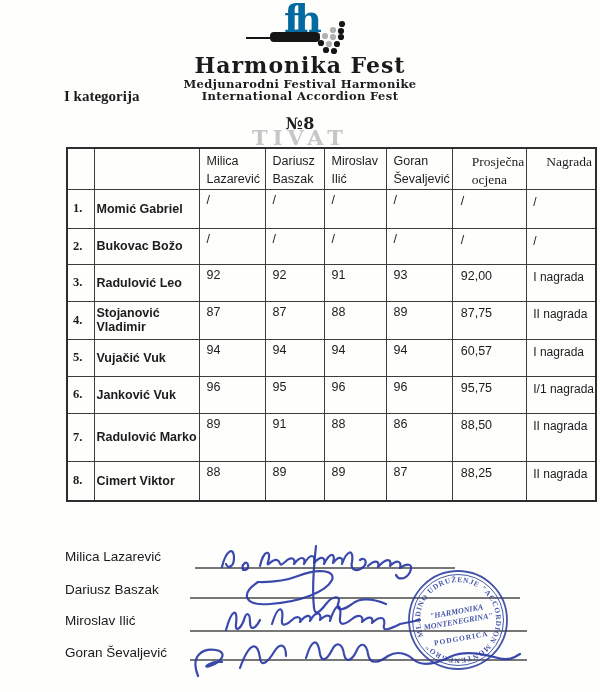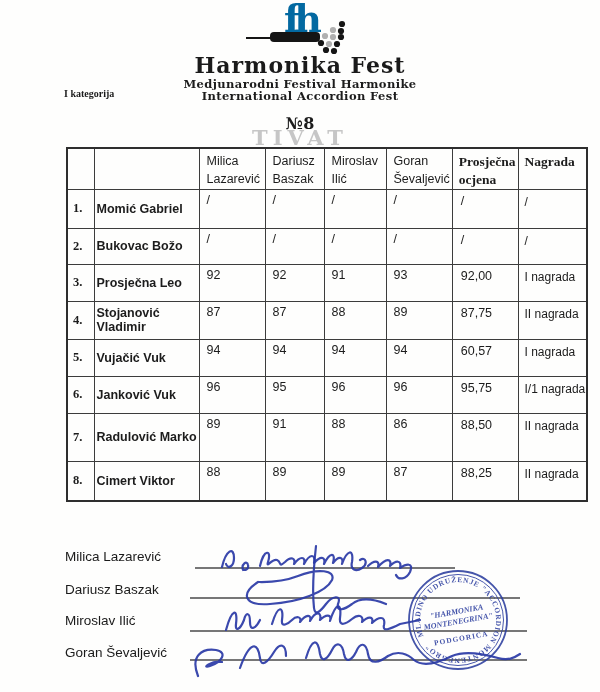--- a/index.html
+++ b/index.html
@@ -12,30 +12,30 @@
   .hdr-line{position:absolute;left:0;right:0;text-align:center;}
   .monogram{top:0px;font-family:"DejaVu Serif",serif;font-weight:bold;font-size:38px;letter-spacing:-6px;color:#0369a1;line-height:1;}
   .needle{position:absolute;left:246px;top:37px;width:26px;height:2px;background:#151515;}
   .bar{position:absolute;left:270px;top:32px;width:50px;height:10px;background:#151515;border-radius:4px;}
   .dots-svg{position:absolute;left:316px;top:18px;}
   .title{top:52px;font-family:"DejaVu Serif",serif;font-size:22px;font-weight:bold;letter-spacing:1px;color:#1a1a1a;}
   .sub1{top:77px;font-family:"DejaVu Serif",serif;font-size:11.5px;font-weight:bold;letter-spacing:.4px;}
   .sub2{top:89px;font-family:"DejaVu Serif",serif;font-size:11.5px;font-weight:bold;letter-spacing:.4px;}
   .city{top:96px;font-family:"DejaVu Serif",serif;font-size:21px;font-weight:bold;letter-spacing:5px;color:#c6c6c6;margin-top:29px;}
   .edition{top:114px;font-family:"DejaVu Serif",serif;font-size:16px;font-weight:bold;}
-  .category{position:absolute;left:64px;top:88px;font-family:"Liberation Serif",serif;font-weight:bold;font-size:10px;}
+  .category{position:absolute;left:64px;top:88px;font-family:"Liberation Serif",serif;font-weight:bold;font-size:15px;}
   
   table.results{
     position:absolute;left:66px;top:147px;border-collapse:collapse;table-layout:fixed;
     border:2.2px solid #2e2e2e;
   }
   table.results td{border:1.6px solid #3c3c3c;overflow:hidden;}
   tr.h-row{height:41px;}
   .h-judge{font-size:12.5px;vertical-align:top;padding:3px 2px 0 7px;line-height:1.45;}
-  .h-bold{font-family:"Liberation Serif",serif;font-weight:bold;font-size:13.5px;vertical-align:top;padding:4px 2px 0 6px;line-height:1.3;}
+  .h-bold{font-family:"Liberation Serif",serif;font-weight:normal;font-size:13.5px;vertical-align:top;padding:4px 2px 0 19px;line-height:1.3;}
   .c-num{font-family:"Liberation Serif",serif;font-weight:bold;font-size:12.5px;padding-left:5px;vertical-align:middle;}
   .c-name{font-weight:bold;font-size:12.5px;padding-left:2px;vertical-align:middle;}
   .c-score{font-size:12.5px;vertical-align:top;padding:3px 0 0 7px;}
   .c-avg{font-size:12.5px;vertical-align:top;padding:4px 0 0 8px;}
   .c-award{font-size:12px;vertical-align:top;padding:5px 0 0 6px;}
   
   .sig-name{position:absolute;left:65px;font-size:13.5px;color:#1b1b1b;}
   .sig-svg{position:absolute;left:0;top:520px;}
   .sig-path{fill:none;stroke:#2a39a6;stroke-width:2.2;stroke-linecap:round;stroke-linejoin:round;opacity:.92;}
   .sig-line{stroke:#4a4a4a;stroke-width:1.3;}
@@ -109,21 +109,21 @@
       <td class="c-name">Bukovac Božo</td>
       <td class="c-score">/</td>
       <td class="c-score">/</td>
       <td class="c-score">/</td>
       <td class="c-score">/</td>
       <td class="c-avg">/</td>
       <td class="c-award">/</td>
     </tr>
     <tr style="height:37px">
       <td class="c-num">3.</td>
-      <td class="c-name">Prosječna Leo</td>
+      <td class="c-name">Radulović Leo</td>
       <td class="c-score">92</td>
       <td class="c-score">92</td>
       <td class="c-score">91</td>
       <td class="c-score">93</td>
       <td class="c-avg">92,00</td>
       <td class="c-award">I nagrada</td>
     </tr>
     <tr style="height:38px">
       <td class="c-num">4.</td>
       <td class="c-name">Stojanović Vladimir</td>

